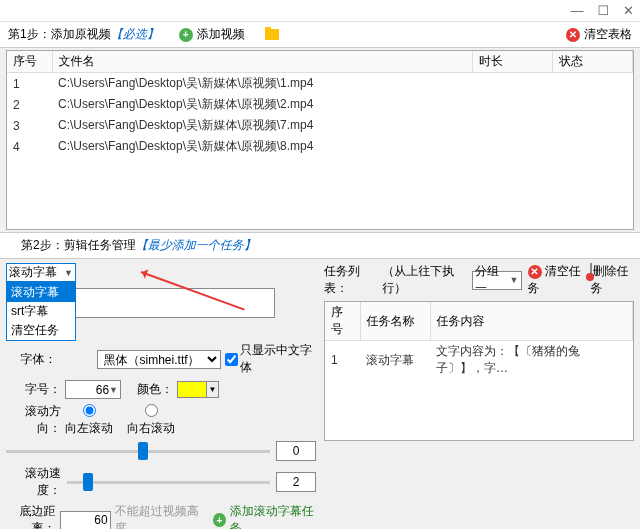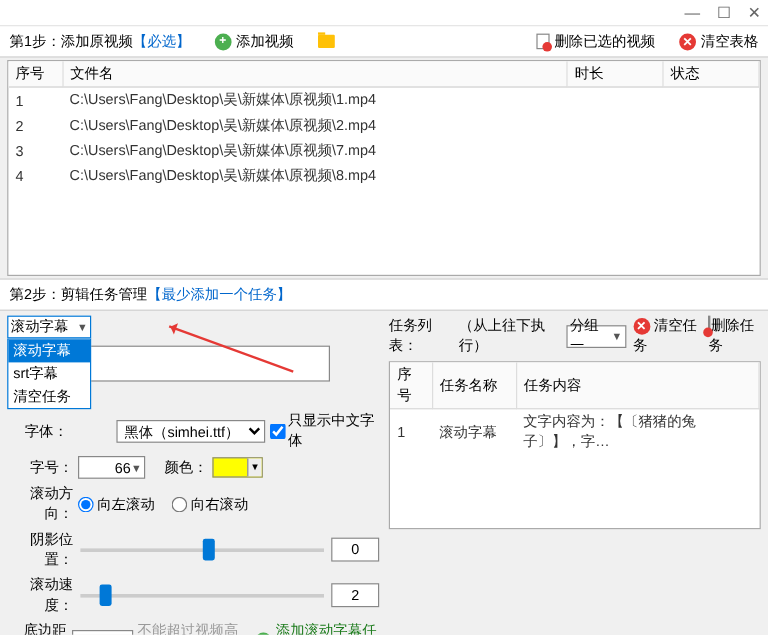--- a/index.html
+++ b/index.html
@@ -1,53 +1,53 @@
 <!DOCTYPE html>
 <html><head>
 <meta charset="utf-8">
 <style>
 * { box-sizing: border-box; margin: 0; padding: 0; font-family: "Microsoft YaHei", SimSun, sans-serif; font-size: 12px; }
 body { background: #f0f0f0; width: 640px; height: 529px; overflow: hidden; position: relative; }
 .titlebar { height: 22px; background: #fff; display: flex; justify-content: flex-end; align-items: center; padding-right: 6px; gap: 14px; border-bottom: 1px solid #e0e0e0; }
 .titlebar span { color: #666; cursor: default; font-size: 13px; }
 .section-header { background: #fff; padding: 4px 8px; border-bottom: 1px solid #ccc; display: flex; align-items: center; gap: 20px; }
-.blue-text { color: #0066cc; }
+.blue-text { color: #0066cc; font-style: italic; }
 .section-header .btn { display: inline-flex; align-items: center; gap: 4px; cursor: default; }
 .icon-circle { width: 14px; height: 14px; border-radius: 50%; display: inline-flex; align-items: center; justify-content: center; font-size: 10px; color: #fff; font-weight: bold; }
 .ic-green { background: #4caf50; }
 .ic-red { background: #e53935; }
 .ic-folder { width: 14px; height: 11px; background: #ffc107; border-radius: 1px; position: relative; }
 .ic-folder::before { content:""; position:absolute; top:-2px; left:0; width:6px; height:2px; background:#ffc107; }
 .ic-page { width: 11px; height: 13px; border: 1px solid #888; background: #fff; position: relative; }
 .ic-page::after { content:""; position:absolute; right:-3px; bottom:-3px; width:8px; height:8px; border-radius:50%; background:#e53935; color:#fff; font-size:7px; line-height:8px; text-align:center; }
 .table-wrap { background: #fff; border: 1px solid #aaa; margin: 2px 6px; height: 180px; overflow: auto; }
 table { width: 100%; border-collapse: collapse; }
 th { text-align: left; font-weight: normal; background: #fafafa; border-right: 1px solid #ddd; border-bottom: 1px solid #ddd; padding: 2px 6px; }
 td { padding: 2px 6px; color: #333; }
-.step2-header { background: #fff; padding: 4px 8px; border-top: 1px solid #ccc; border-bottom: 1px solid #ccc; }
+.step2-header { background: #fff; padding: 4px 21px; border-top: 1px solid #ccc; border-bottom: 1px solid #ccc; }
 .task-area { display: flex; padding: 4px 6px 0 6px; gap: 8px; }
 .task-left { width: 310px; position: relative; }
 .task-right { flex: 1; }
 .row { display: flex; align-items: center; margin-bottom: 4px; gap: 4px; position: relative; }
 .lbl { width: 55px; text-align: right; }
 select, input[type=text] { border: 1px solid #888; background: #fff; padding: 1px 2px; height: 19px; }
 .combo-open { border: 1px solid #0078d7; width: 70px; height: 19px; display:flex; align-items:center; padding:0 2px; justify-content: space-between; background:#fff; }
 .combo-arrow { font-size: 9px; color: #555; }
 .dropdown { position: absolute; top: 19px; left: 0; width: 70px; border: 1px solid #0078d7; background: #fff; z-index: 10; }
 .dropdown div { padding: 1px 4px; }
 .dropdown .sel { background: #0078d7; color: #fff; }
 .arrow-line { position: absolute; width: 110px; height: 2px; background: #e53935; top: 8px; left: 135px; transform: rotate(20deg); transform-origin: left; z-index: 5; }
 .arrow-line::after { content:""; position:absolute; left:-4px; top:-4px; border: 5px solid transparent; border-right-color: #e53935; }
 .text-input { width: 210px; height: 30px; border: 1px solid #888; background:#fff; }
 .font-select { width: 135px; margin-left: 36px; }
 .checkbox-wrap { display: inline-flex; align-items: center; gap: 2px; }
 input[type=checkbox] { width: 13px; height: 13px; }
 .color-swatch { width: 42px; height: 17px; border: 1px solid #888; background: #ffff00; display:inline-flex; align-items:center; justify-content:flex-end; }
 .color-swatch .arr { background:#eee; border-left:1px solid #888; width:12px; height:100%; display:flex; align-items:center; justify-content:center; font-size:8px; }
-.radio-wrap { display: inline-flex; align-items: center; gap: 3px; margin-right: 10px; }
+.radio-wrap { display: inline-flex; align-items: center; gap: 3px; margin-right: 10px; flex-direction: column; }
 .slider-row { display: flex; align-items: center; gap: 6px; margin-bottom: 4px; }
 .slider-track { flex:1; height: 20px; position: relative; display:flex; align-items:center; }
 .slider-track .track { width:100%; height:3px; background:#ccc; }
 .slider-track .thumb { position:absolute; width:10px; height:18px; background:#0078d7; border-radius:2px; top:1px; }
 .slider-val { width: 40px; height: 20px; border:1px solid #888; background:#fff; text-align:center; line-height:18px; }
 .gray-text { color: #999; }
 .add-task-btn { display: inline-flex; align-items: center; gap: 4px; color: #1a7a1a; margin-left: 8px; }
 .task-right-header { display: flex; align-items: center; gap: 6px; margin-bottom: 4px; }
 .task-table { border: 1px solid #aaa; background:#fff; height: 140px; }
 .small-select { width: 56px; height: 19px; border:1px solid #888; display:inline-flex; align-items:center; justify-content:flex-end; padding:0 2px; background:#fff; }
@@ -67,24 +67,20 @@
   </span>
   <span class="btn">
     <span class="icon-circle ic-green">+</span>
     <span>添加视频</span>
   </span>
   <span class="btn">
     <span class="ic-folder"></span>
   </span>
   <span style="flex:1"></span>
   <span class="btn">
-    <span class="ic-page"></span>
-    <span>删除已选的视频</span>
-  </span>
-  <span class="btn">
     <span class="icon-circle ic-red">✕</span>
     <span>清空表格</span>
   </span>
 </div>
 
 <div class="table-wrap">
   <table>
     <thead>
         <tr>
       <th style="width:45px">序号</th>
@@ -170,21 +166,20 @@
       <label class="radio-wrap">
           <input type="radio" name="dir" checked="" style="">
           <span>向左滚动</span>
         </label>
       <label class="radio-wrap">
           <input type="radio" name="dir" style="">
           <span>向右滚动</span>
         </label>
     </div>
     <div class="slider-row">
-      <span class="lbl">阴影位置：</span>
       <div class="slider-track">
           <div class="track"></div>
           <div class="thumb" style="left:50%"></div>
         </div>
       <div class="slider-val">0</div>
     </div>
     <div class="slider-row">
       <span class="lbl">滚动速度：</span>
       <div class="slider-track">
           <div class="track"></div>

